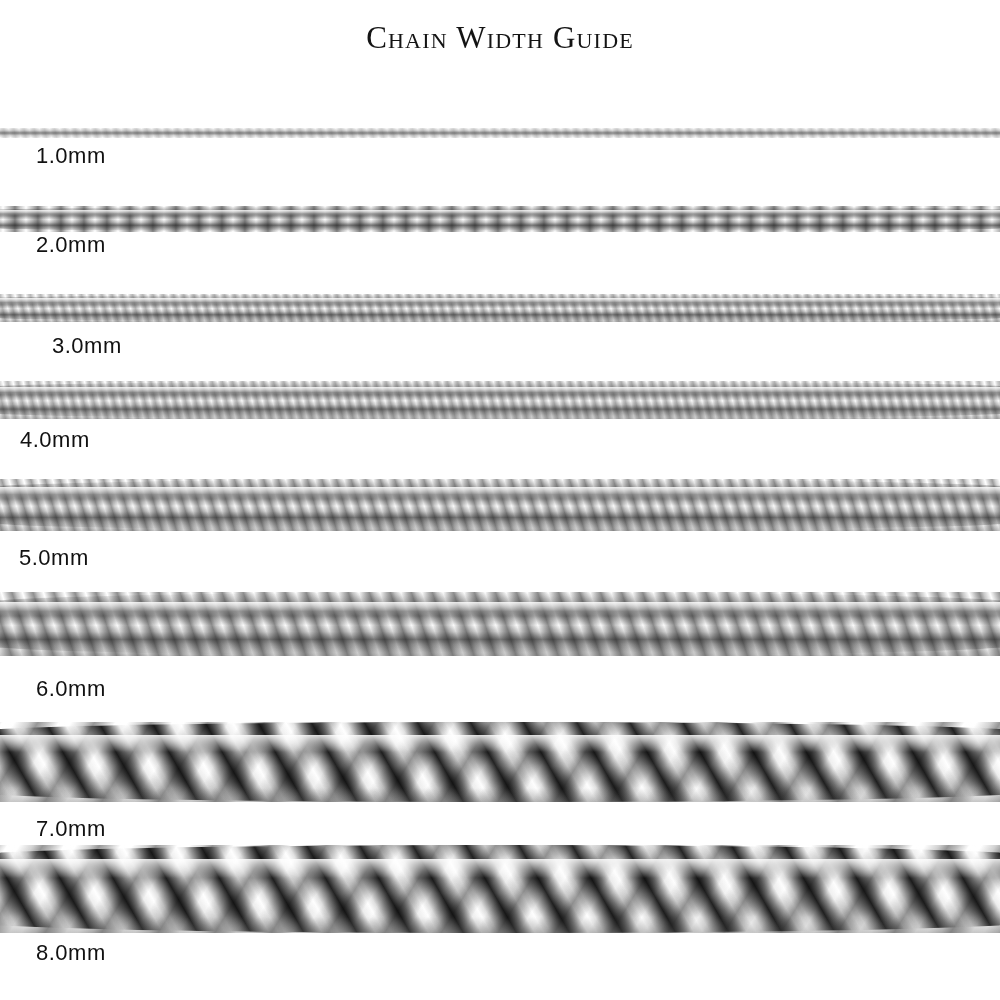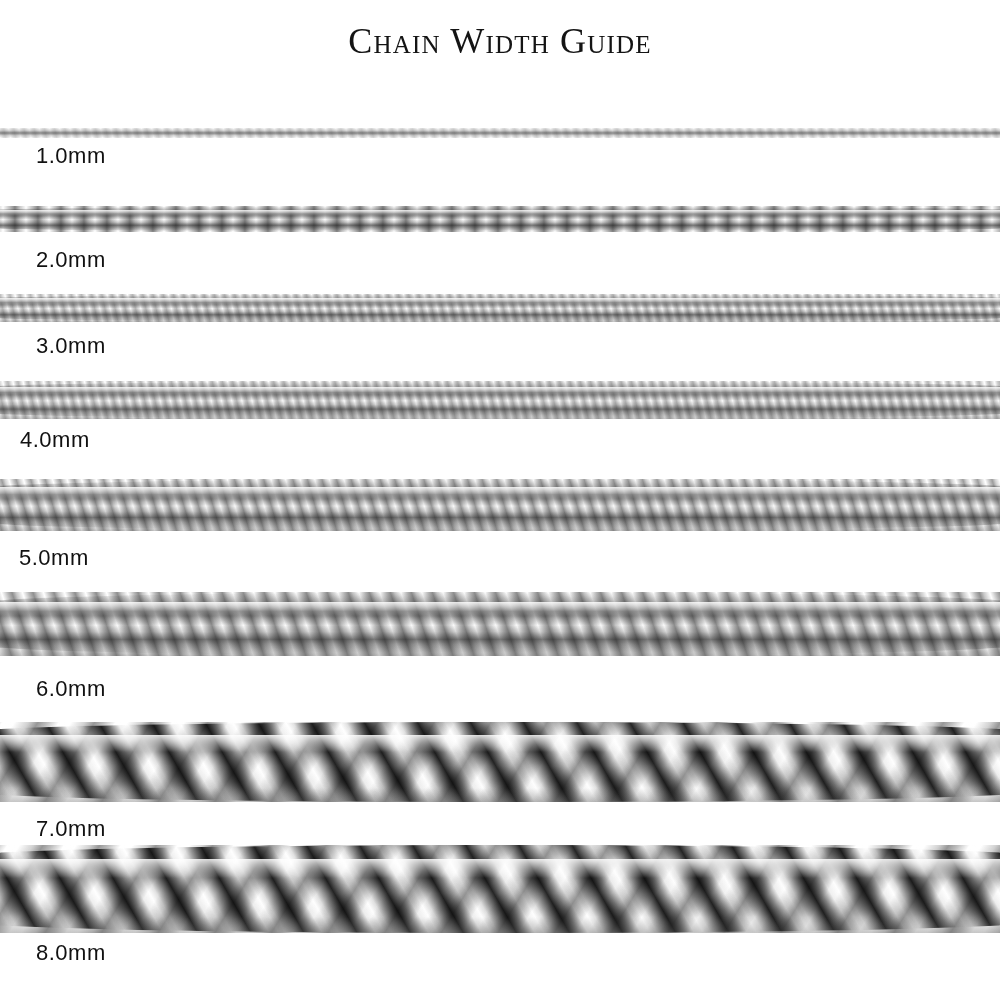--- a/index.html
+++ b/index.html
@@ -16,21 +16,21 @@
     overflow: hidden;
   }
 
   #guide-title {
     position: absolute;
     top: 20px;
     left: 0;
     width: 100%;
     text-align: center;
     font-family: "Liberation Serif", serif;
-    font-size: 36px;
+    font-size: 31px;
     letter-spacing: 1.2px;
     font-variant: small-caps;
     color: #141414;
   }
 
   .chain-row {
     position: absolute;
     left: 0;
     width: 1000px;
   }
@@ -214,31 +214,31 @@
   </div>
   <div class="chain-label" style="top:143px; left:36px;">1.0mm</div>
 </div>
 
 <div class="chain-row">
   <div class="chain-strip" style="top:206px; height:26px;">
     <div class="band"></div>
     <div class="links bead"></div>
     <div class="gloss"></div>
   </div>
-  <div class="chain-label" style="top:247px; left:36px;">2.0mm</div>
+  <div class="chain-label" style="top:232px; left:36px;">2.0mm</div>
 </div>
 
 <div class="chain-row">
   <div class="chain-strip" style="top:294px; height:28px;">
     <div class="band"></div>
     <div class="links snake-fine"></div>
     <div class="gloss"></div>
     <div class="shadow-bottom"></div>
   </div>
-  <div class="chain-label" style="top:333px; left:36px;">3.0mm</div>
+  <div class="chain-label" style="top:333px; left:52px;">3.0mm</div>
 </div>
 
 <div class="chain-row">
   <div class="chain-strip" style="top:381px; height:38px;">
     <div class="band"></div>
     <div class="links snake-fine"></div>
     <div class="gloss"></div>
     <div class="shadow-bottom"></div>
   </div>
   <div class="chain-label" style="top:427px; left:20px;">4.0mm</div>

